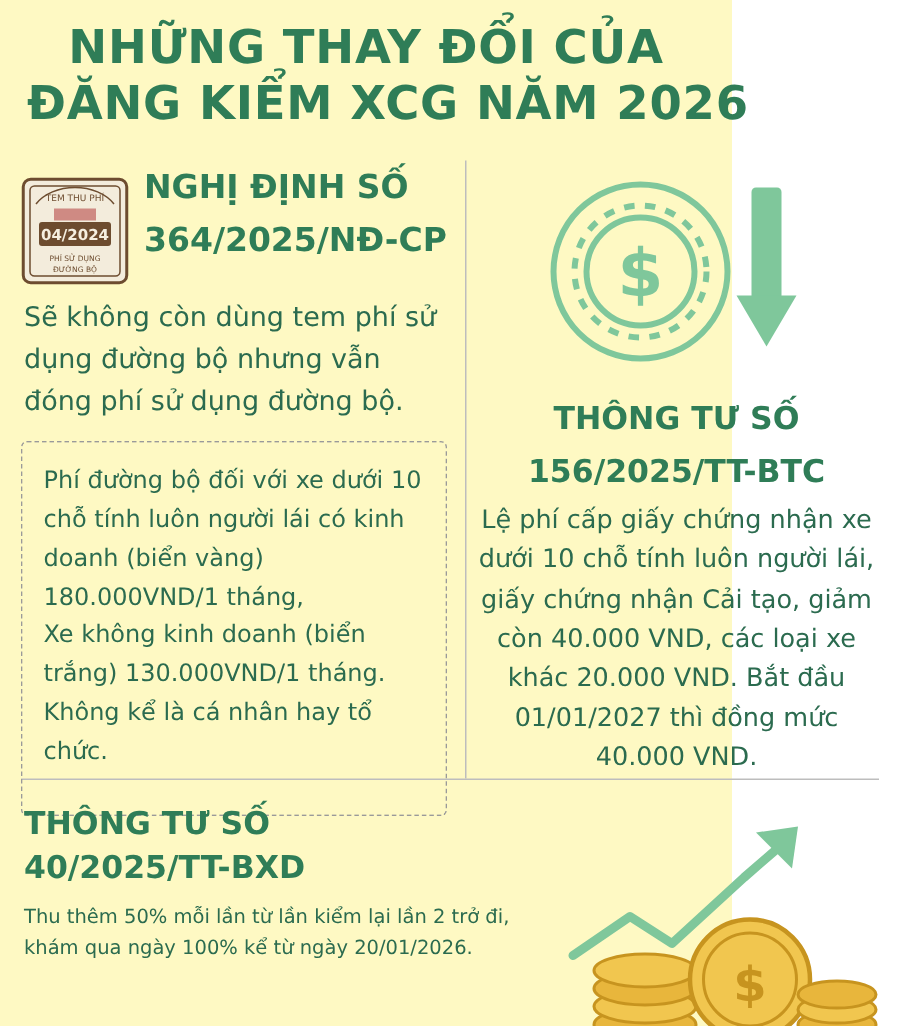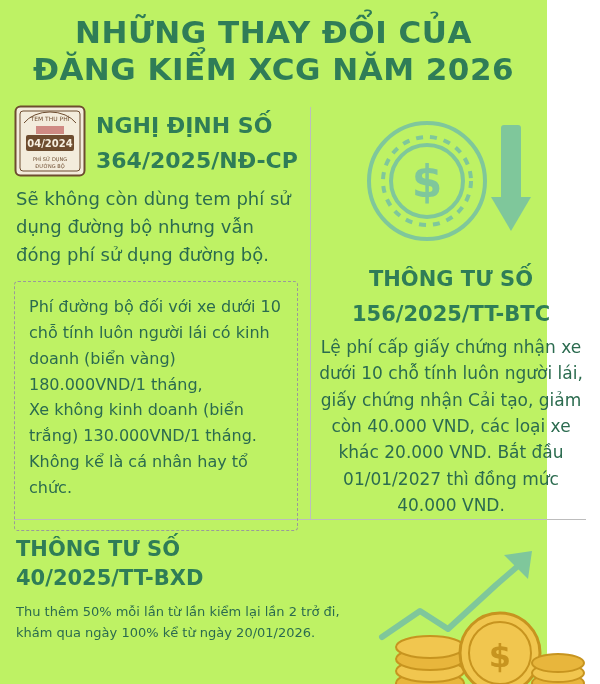--- a/index.html
+++ b/index.html
@@ -9,23 +9,23 @@
   body {
     width: 600px;
     height: 684px;
     background: #ffffff;
     font-family: "DejaVu Sans", sans-serif;
     color: #1f6b4a;
     overflow: hidden;
   }
   .page {
     position: relative;
-    width: 547px;
+    width: 488px;
     height: 684px;
-    background: #bef264;
+    background: #fef9c3;
     box-sizing: border-box;
   }
 
   
   .title-block {
     padding: 14px 18px 6px 18px;
     text-align: center;
   }
   .title-line {
     font-family: "DejaVu Sans", sans-serif;
@@ -70,21 +70,21 @@
   .nd-head {
     display: flex;
     align-items: flex-start;
     gap: 10px;
     padding: 2px 4px 0 4px;
   }
   .stamp {
     flex: 0 0 auto;
     width: 72px;
     height: 72px;
-    margin-top: 0;
+    margin-top: 13px;
   }
   .nd-title {
     font-weight: bold;
     font-size: 22px;
     line-height: 1.32;
     color: #2f7d57;
     padding-top: 6px;
   }
   .nd-body {
     font-size: 18px;

